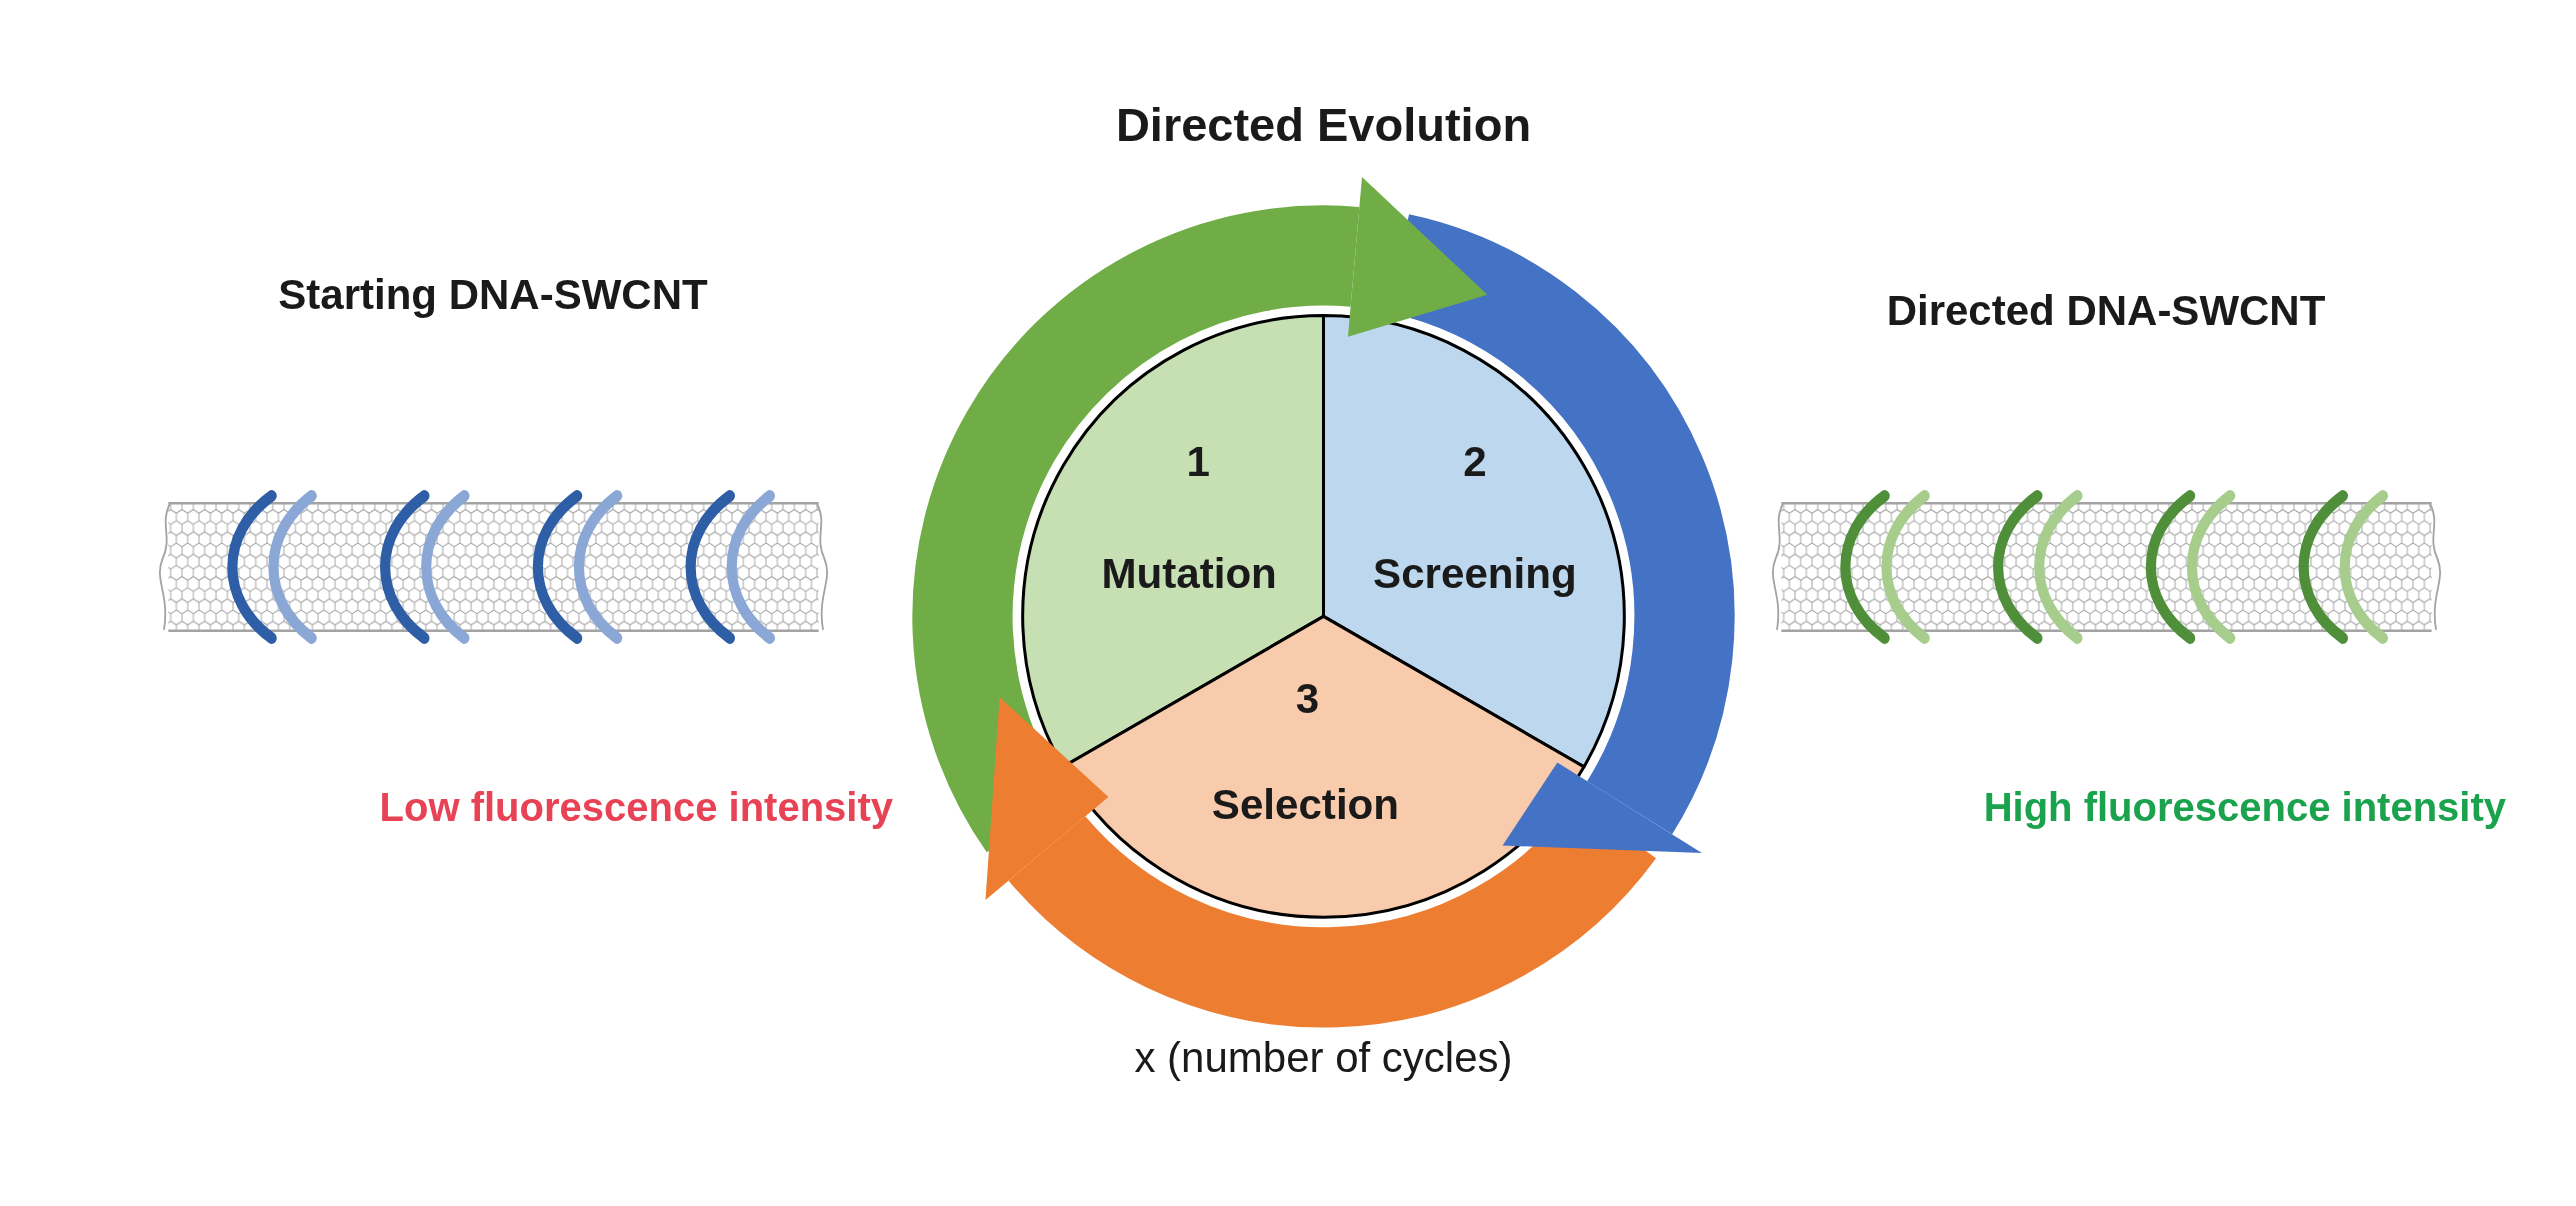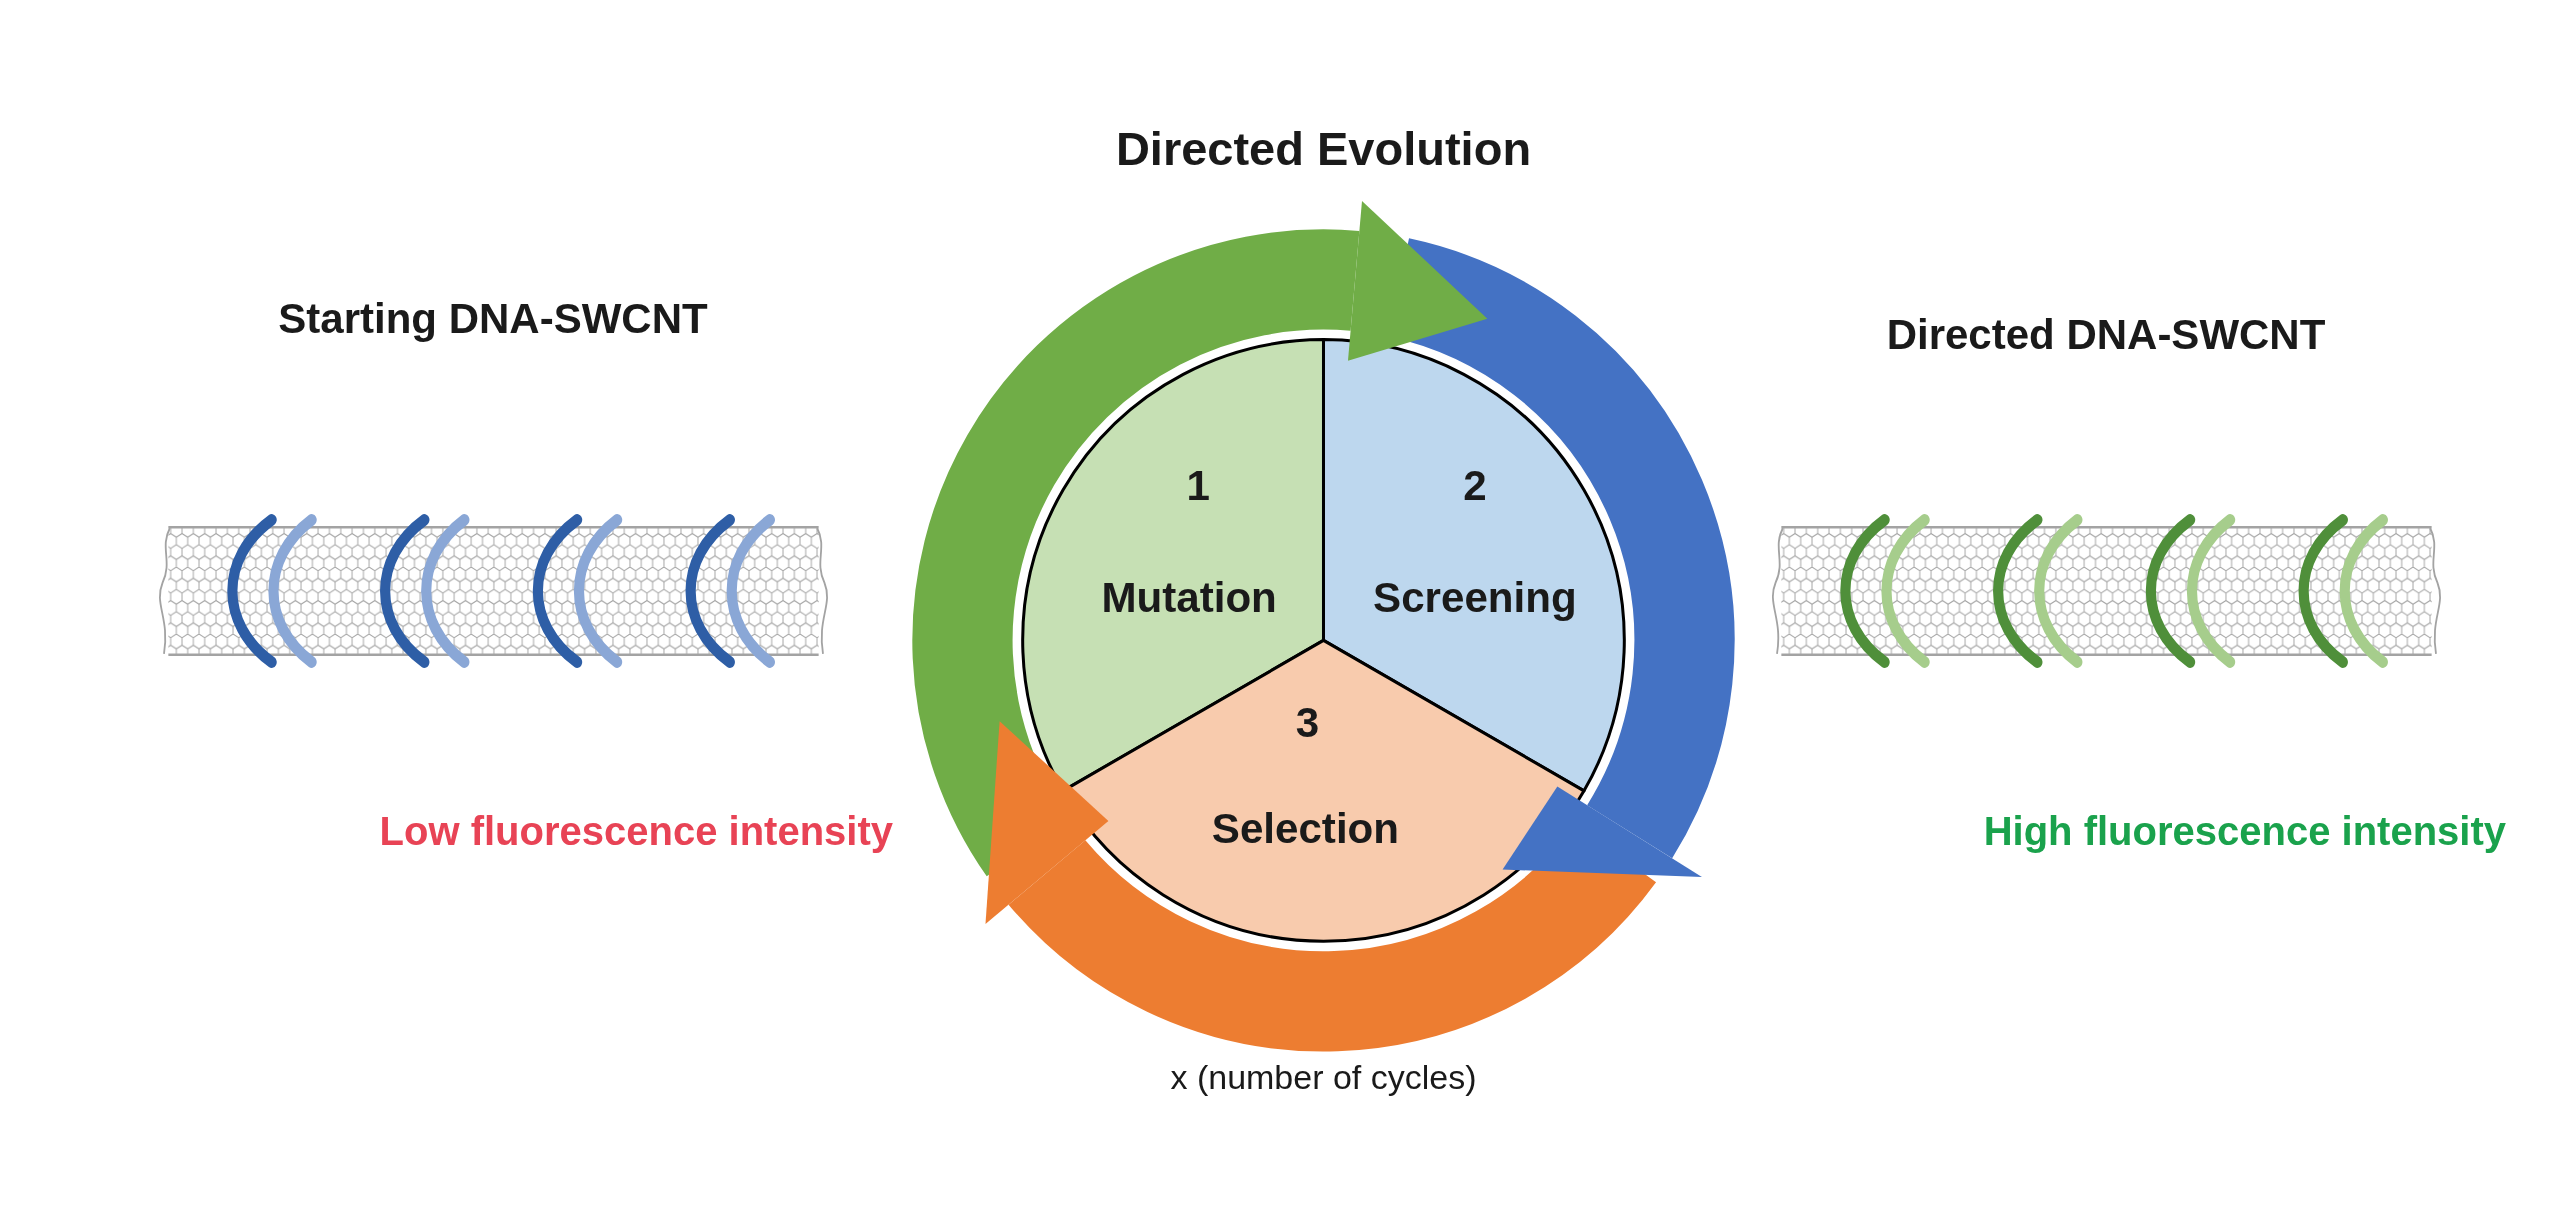--- a/index.html
+++ b/index.html
@@ -1,27 +1,27 @@
 <!DOCTYPE html>
 <html style="font-size:11.6px"><head>
 <meta charset="utf-8">
 <style>
   html,body{margin:0;padding:0;background:#ffffff;}
   .canvas{
     position:relative;width:2576px;height:1114px;background:#ffffff;overflow:hidden;
-    font-family:"Liberation Sans", sans-serif;color:#1a1a1a;margin-top:24px;
+    font-family:"Liberation Sans", sans-serif;color:#1a1a1a;
   }
   .ttl{position:absolute;text-align:center;font-weight:bold;line-height:1.1;}
   .main-title{left:916px;top:99px;width:815px;font-size:47px;}
   .left-title{left:93px;top:272px;width:800px;font-size:42px;}
   .right-title{left:1706px;top:288px;width:800px;font-size:42px;}
   .caption{position:absolute;text-align:right;font-weight:bold;font-size:40px;line-height:1.1;}
   .left-caption{left:93px;top:785px;width:800px;}
   .right-caption{left:1706px;top:785px;width:800px;}
-  .footer-label{position:absolute;left:960px;top:1034px;width:727px;text-align:center;font-size:34px;font-weight:normal;}
+  .footer-label{position:absolute;left:960px;top:1034px;width:727px;text-align:center;font-size:42px;font-weight:normal;}
   .tube{position:absolute;}
   .left-tube{left:148px;top:476px;}
   .right-tube{left:1761px;top:476px;}
   .cycle-svg{position:absolute;left:772px;top:95px;}
   svg text{font-family:"Liberation Sans", sans-serif;}
 </style>
 </head>
 <body>
 
 <div class="canvas">

